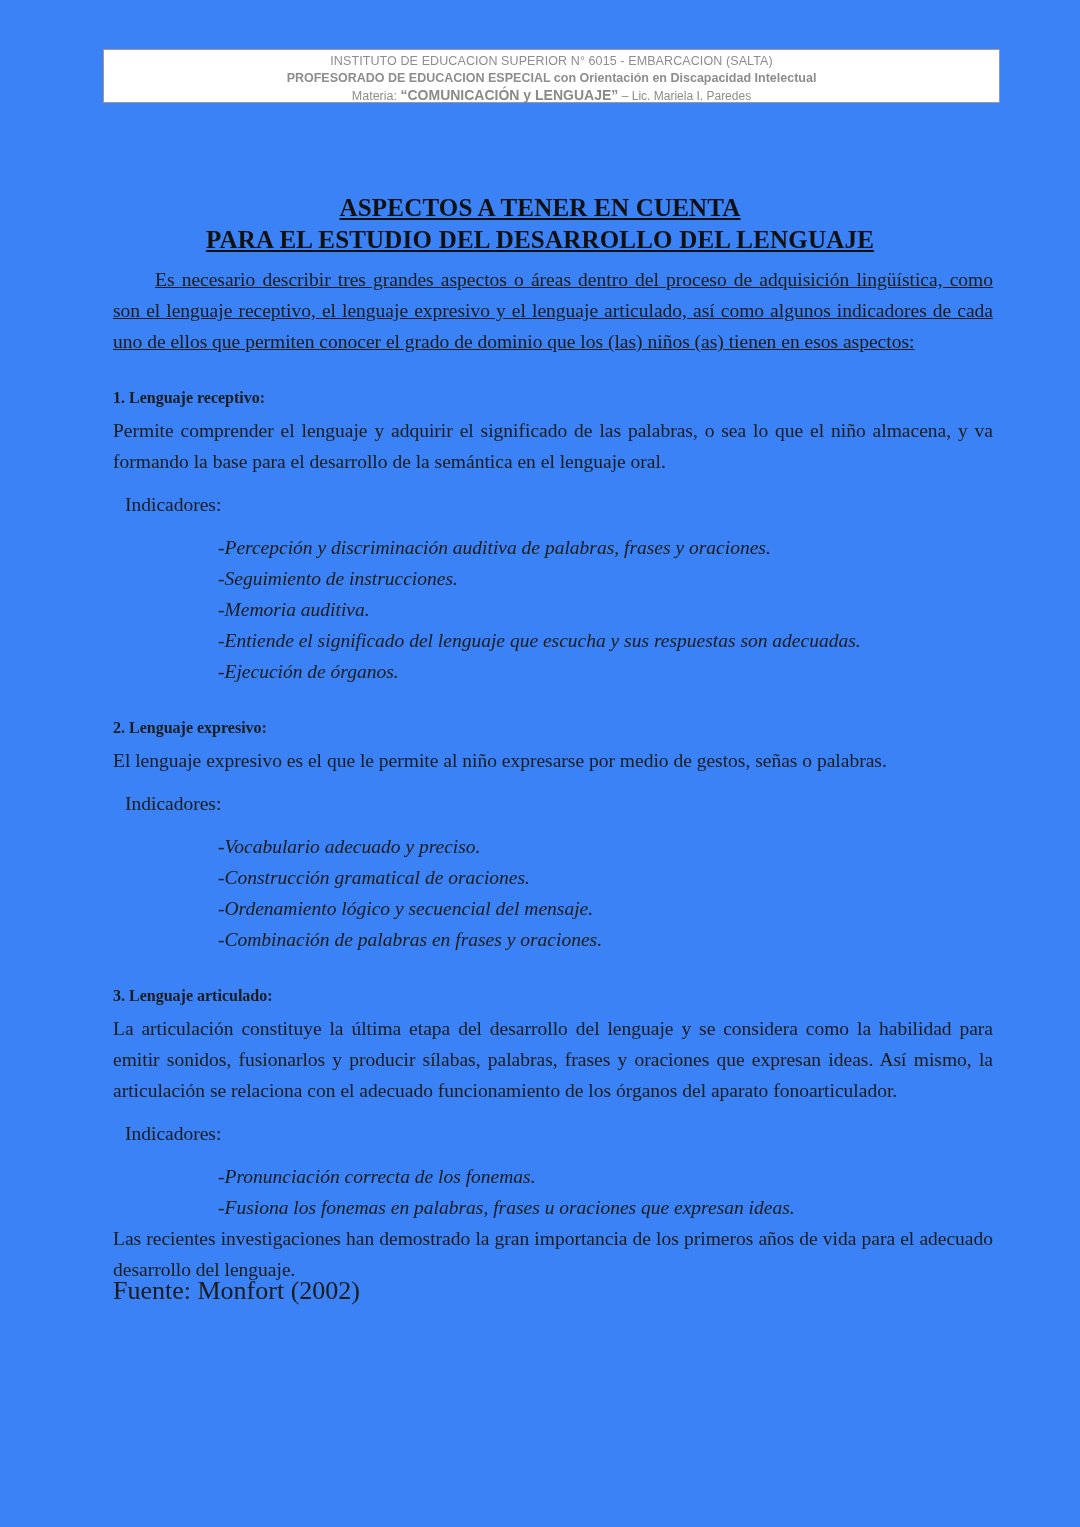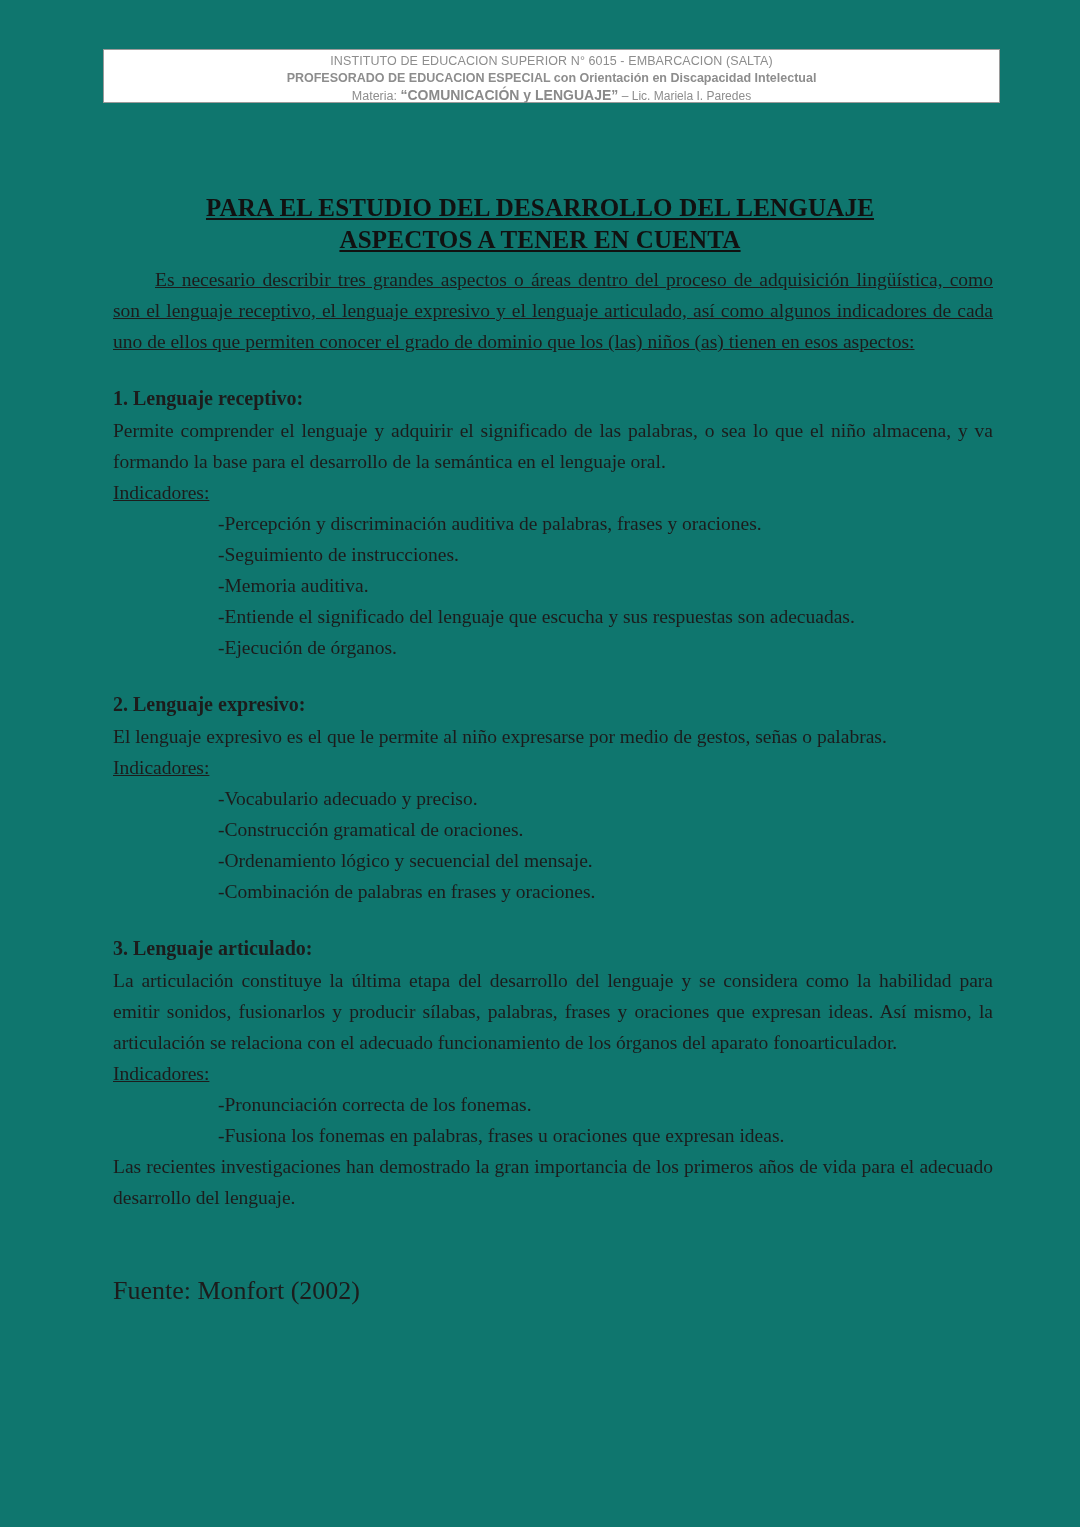--- a/index.html
+++ b/index.html
@@ -12,21 +12,21 @@
     height: 1527px;
     position: relative;
     font-family: "Liberation Serif", "DejaVu Serif", serif;
     color: #1a1a1a;
     overflow: hidden;
   }
 
   .page {
     position: absolute;
     inset: 0;
-    background: #0f766e;
+    background: #3b82f6;
   }
 
   
   .header-box {
     position: absolute;
     left: 103px;
     top: 49px;
     width: 897px;
     height: 54px;
     border: 1px solid #9a9a9a;
@@ -106,41 +106,41 @@
     text-indent: 42px;
     margin-bottom: 0;
     text-decoration: underline;
   }
 
   .section {
     margin-top: 26px;
   }
   .section-heading {
     font-weight: bold;
-    font-size: 20px;
+    font-size: 16px;
     line-height: 30px;
     margin: 0 0 2px 0;
   }
   .section-desc {
     margin: 0;
     text-align: justify;
   }
   .indicators-label {
-    margin: 0;
-    text-decoration: underline;
+    margin: 12px;
   }
   ul.indicator-list {
     list-style: none;
     margin: 0;
     padding: 0 0 0 105px;
   }
   ul.indicator-list li {
     margin: 0;
     line-height: 31px;
     white-space: nowrap;
+    font-style: italic;
   }
 
   .closing {
     margin-top: 26px;
     text-align: justify;
   }
 
   .source {
     position: absolute;
     left: 113px;
@@ -161,22 +161,22 @@
       <div class="hdr-line2">PROFESORADO DE EDUCACION ESPECIAL con Orientación en Discapacidad Intelectual</div>
       <div class="hdr-line3">
         <span>Materia:</span>
         <span class="subject">“COMUNICACIÓN y LENGUAJE”</span>
         <span class="teacher">– Lic. Mariela I. Paredes</span>
       </div>
     </div>
   </div>
 
   <div class="doc-title">
+    <div class="tline"><span>ASPECTOS A TENER EN CUENTA</span></div>
     <div class="tline"><span>PARA EL ESTUDIO DEL DESARROLLO DEL LENGUAJE</span></div>
-    <div class="tline"><span>ASPECTOS A TENER EN CUENTA</span></div>
   </div>
 
   <div class="content">
 
     <p class="para intro">Es necesario describir tres grandes aspectos o áreas dentro del proceso de adquisición lingüística, como son el lenguaje receptivo, el lenguaje expresivo y el lenguaje articulado, así como algunos indicadores de cada uno de ellos que permiten conocer el grado de dominio que los (las) niños (as) tienen en esos aspectos:</p>
 
     <div class="section">
       <p class="section-heading">1. Lenguaje receptivo:</p>
       <p class="section-desc">Permite comprender el lenguaje y adquirir el significado de las palabras, o sea lo que el niño almacena, y va formando la base para el desarrollo de la semántica en el lenguaje oral.</p>
       <p class="indicators-label">Indicadores:</p>

